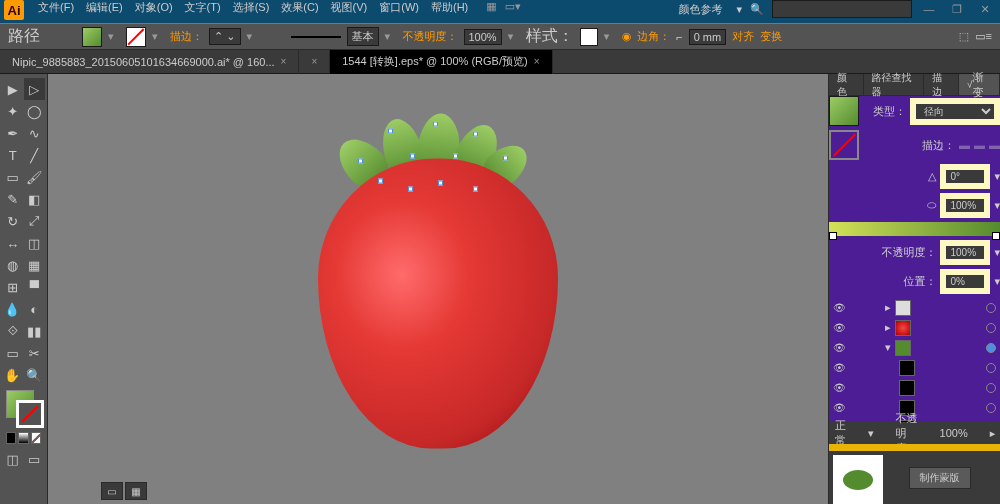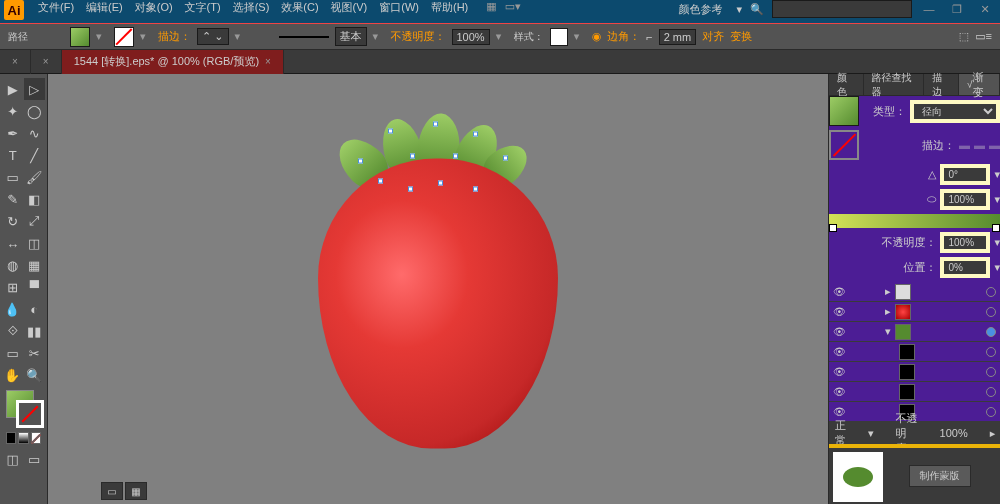--- a/index.html
+++ b/index.html
@@ -5,29 +5,29 @@
 *{margin:0;padding:0;box-sizing:border-box;font-family:"Microsoft YaHei",sans-serif;font-size:11px;color:#ccc;user-select:none}
 body{width:1000px;height:504px;background:#535353;overflow:hidden;position:relative}
 .menubar{height:24px;background:#0c4a6e;display:flex;align-items:flex-start;padding:0 4px;border-bottom:1px solid #ef4444}
 .app-icon{width:20px;height:20px;background:#ff9a00;color:#330000;font-weight:bold;font-size:13px;display:flex;align-items:center;justify-content:center;border-radius:2px;margin-right:8px}
 .menu-item{padding:0 6px;cursor:pointer}
 .menu-right{margin-left:auto;display:flex;align-items:center;gap:6px}
 .workspace-label{color:#ccc;padding:0 8px}
 .search-box{width:140px;height:18px;background:#3a3a3a;border:1px solid #1a1a1a}
 .win-btn{width:22px;height:18px;display:flex;align-items:center;justify-content:center;color:#999}
 .control-bar{height:26px;background:#535353;display:flex;align-items:center;padding:0 8px;gap:6px;border-bottom:1px solid #2a2a2a}
-.cb-label{color:#ccc;font-size:10px}
+.cb-label{color:#ccc;font-size:16px}
 .cb-swatch{width:20px;height:20px;border:1px solid #1a1a1a}
 .cb-orange{color:#ff9a00;font-size:11px}
 .cb-drop{width:12px;color:#999}
 .cb-line{width:50px;height:2px;background:#000}
 .cb-sel{background:#3a3a3a;padding:1px 4px;border:1px solid #1a1a1a}
 .tabs-bar{height:24px;background:#3a3a3a;display:flex;align-items:center;border-bottom:1px solid #1a1a1a}
 .tab{padding:0 12px;height:24px;display:flex;align-items:center;gap:6px;font-size:10px;color:#aaa;border-right:1px solid #2a2a2a}
-.tab.active{background:#7f1d1d;color:#fff}
+.tab.active{background:#000000;color:#fff}
 .tab-close{color:#999;font-size:10px}
 .main{display:flex;height:430px}
 .toolbox{width:48px;background:#535353;border-right:1px solid #2a2a2a;display:flex;flex-direction:column;padding:4px 2px}
 .tool-row{display:flex;height:22px}
 .tool{width:22px;height:22px;display:flex;align-items:center;justify-content:center;color:#ccc;font-size:13px}
 .tool.sel{background:#3a3a3a}
 .fill-stroke{margin-top:4px;position:relative;height:40px}
 .fill-sw{position:absolute;width:28px;height:28px;border:1px solid #888;left:4px;top:0}
 .stroke-sw{position:absolute;width:28px;height:28px;border:3px solid #fff;background:#535353;left:14px;top:10px}
 .stroke-sw::after{content:"";position:absolute;width:100%;height:2px;background:red;transform:rotate(-45deg);top:10px}
@@ -43,30 +43,30 @@
 .l3{width:42px;height:62px;left:70px;top:0;transform:rotate(5deg)}
 .l4{width:38px;height:55px;left:110px;top:10px;transform:rotate(25deg)}
 .l5{width:35px;height:48px;left:140px;top:28px;transform:rotate(50deg)}
 .anchor{position:absolute;width:5px;height:5px;background:#fff;border:1px solid #4a90e2}
 .right-panels{width:172px;background:#4c1d95;border-left:1px solid #2a2a2a;display:flex;flex-direction:column}
 .panel-header{display:flex;height:22px;background:#3a3a3a;border-bottom:1px solid #2a2a2a}
 .panel-tab{padding:0 8px;display:flex;align-items:center;font-size:10px;border-right:1px solid #2a2a2a}
 .panel-tab.active{background:#535353}
 .panel-body{font-size:10px}
 .panel-row{display:flex;align-items:center;gap:4px;margin-bottom:4px;justify-content:flex-end}
-.panel-input{background:#3a3a3a;border:4px solid #fef9c3;padding:1px 4px;width:50px;font-size:10px}
+.panel-input{background:#3a3a3a;border:6px solid #fef9c3;padding:1px 4px;width:50px;font-size:10px}
 .grad-bar{height:14px;background:linear-gradient(to right,#d4e157,#558b2f);margin:4px 0;position:relative}
 .grad-stop{position:absolute;width:8px;height:8px;background:#fff;border:1px solid #000;bottom:-4px}
 .layers-body{flex:1;overflow:auto}
 .layer-row{display:flex;align-items:center;height:20px;border-bottom:1px solid #3a3a3a;padding:0 4px;gap:4px}
 .layer-eye{width:14px;font-size:10px}
 .layer-thumb{width:16px;height:16px;border:1px solid #666;background:#fff}
 .layer-circ{width:10px;height:10px;border:1px solid #888;border-radius:50%;margin-left:auto}
 .layers-footer{height:22px;background:#3a3a3a;display:flex;align-items:center;padding:0 6px;gap:22px;font-size:10px}
-.bottom-thumb{height:60px;background:#3a3a3a;border-top:4px solid #eab308;padding:4px;display:flex}
+.bottom-thumb{height:60px;background:#3a3a3a;border-top:7px solid #eab308;padding:4px;display:flex}
 .thumb-box{width:50px;height:50px;background:#fff;display:flex;align-items:center;justify-content:center}
 .mini-leaf{width:30px;height:20px;background:#558b2f;border-radius:50%}
 .dock{position:absolute;left:53px;bottom:4px;display:flex;gap:2px}
 .dock-btn{width:22px;height:18px;background:#3a3a3a;border:1px solid #2a2a2a;display:flex;align-items:center;justify-content:center;font-size:10px}
 </style>
 </head>
 <body>
 
 <div class="menubar">
   <div class="app-icon">Ai</div>
@@ -110,29 +110,30 @@
   <span class="cb-drop">▾</span>
   <span class="cb-orange">不透明度：</span>
   <span class="cb-sel">100%</span>
   <span class="cb-drop">▾</span>
   <span class="cb-label">样式：</span>
   <div class="cb-swatch" style="background:#fff;width:18px;height:18px"></div>
   <span class="cb-drop">▾</span>
   <span style="color:#ff9a00">◉</span>
   <span class="cb-orange">边角：</span>
   <span>⌐</span>
-  <span class="cb-sel">2 mm</span>
+  <span class="cb-sel">0 mm</span>
   <span class="cb-orange">对齐</span>
   <span class="cb-orange">变换</span>
   <span style="margin-left:auto">⬚</span>
   <span>▭≡</span>
 </div>
 
 <div class="tabs-bar">
   <div class="tab">
+      <span>Nipic_9885883_20150605101634669000.ai* @ 160...</span>
       <span class="tab-close">×</span>
     </div>
   <div class="tab">
       <span class="tab-close">×</span>
     </div>
   <div class="tab active">
       <span>1544 [转换].eps* @ 100% (RGB/预览)</span>
       <span class="tab-close">×</span>
     </div>
 </div>

